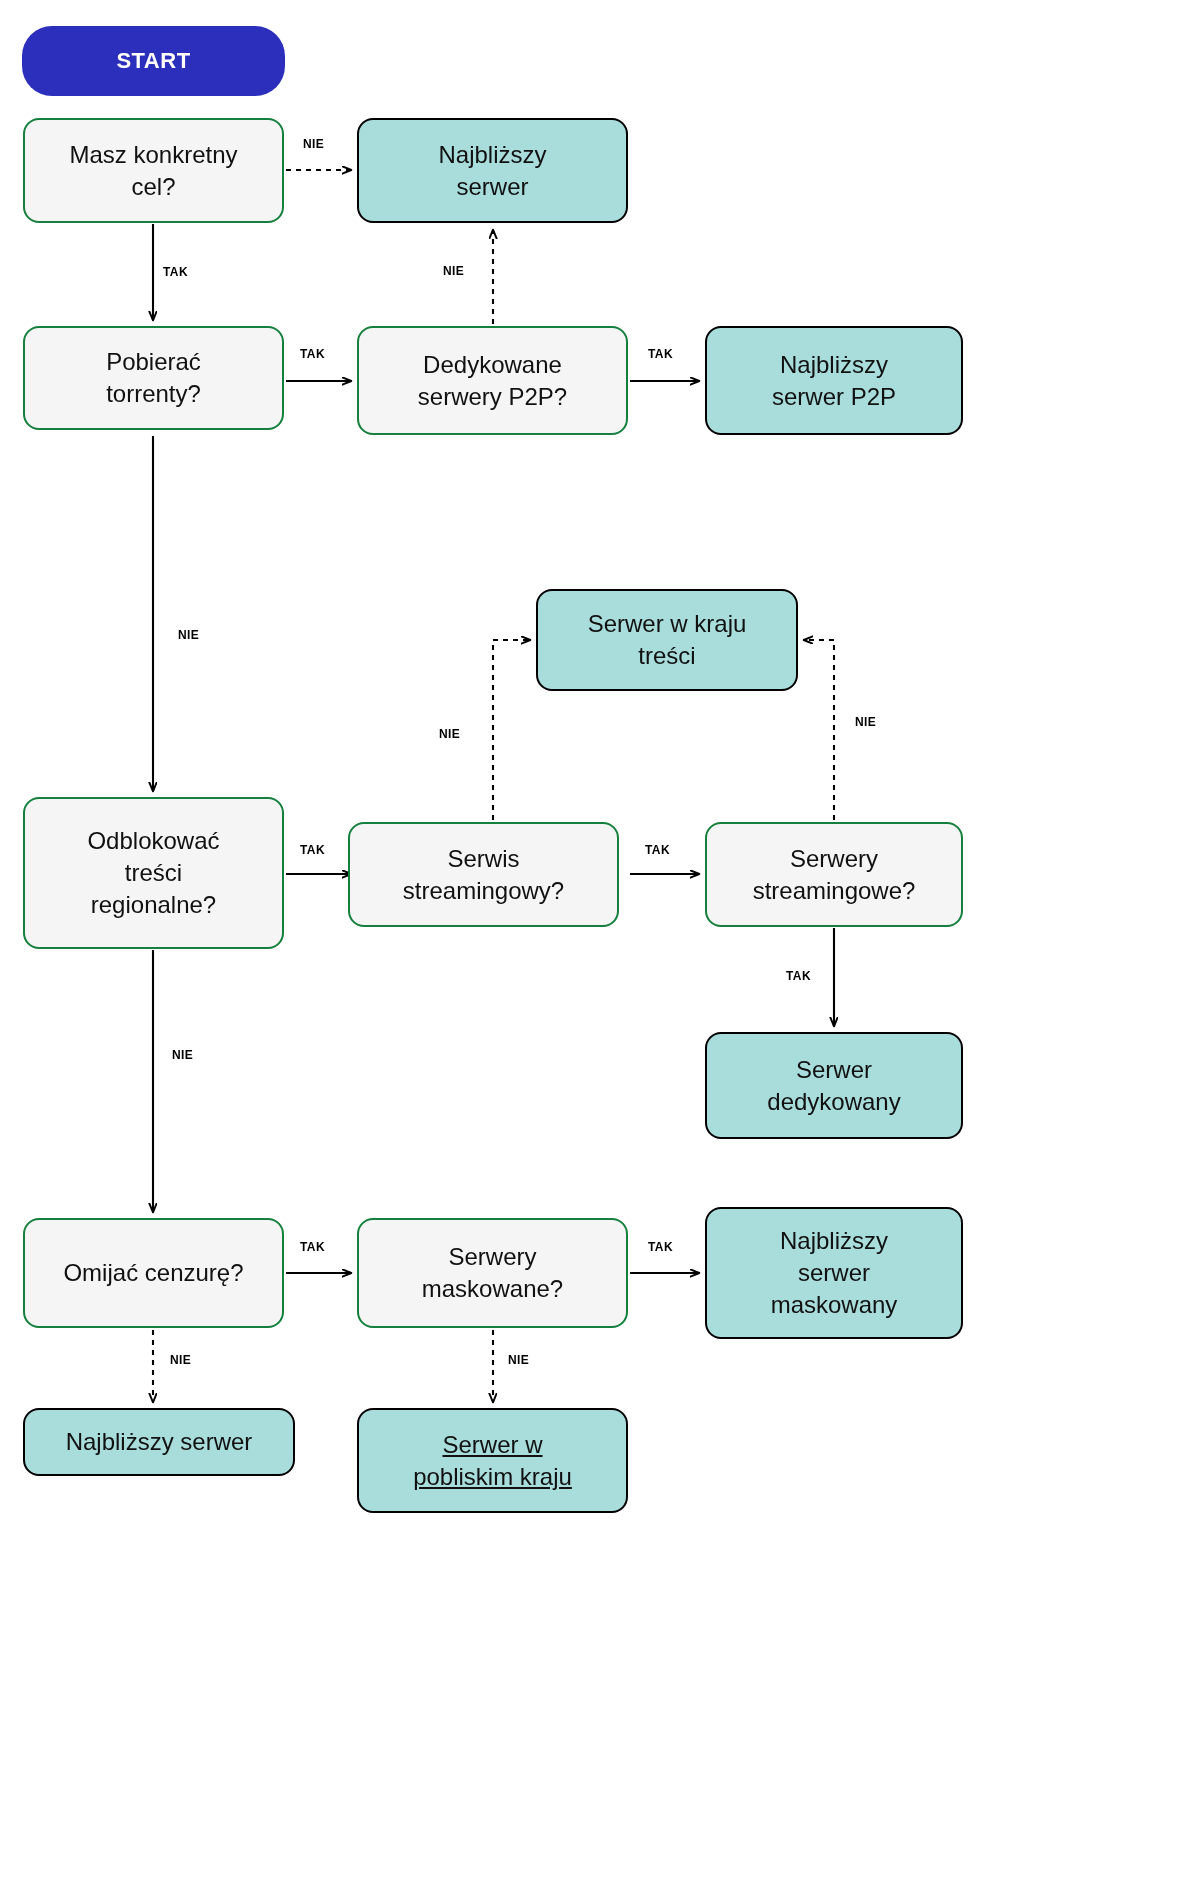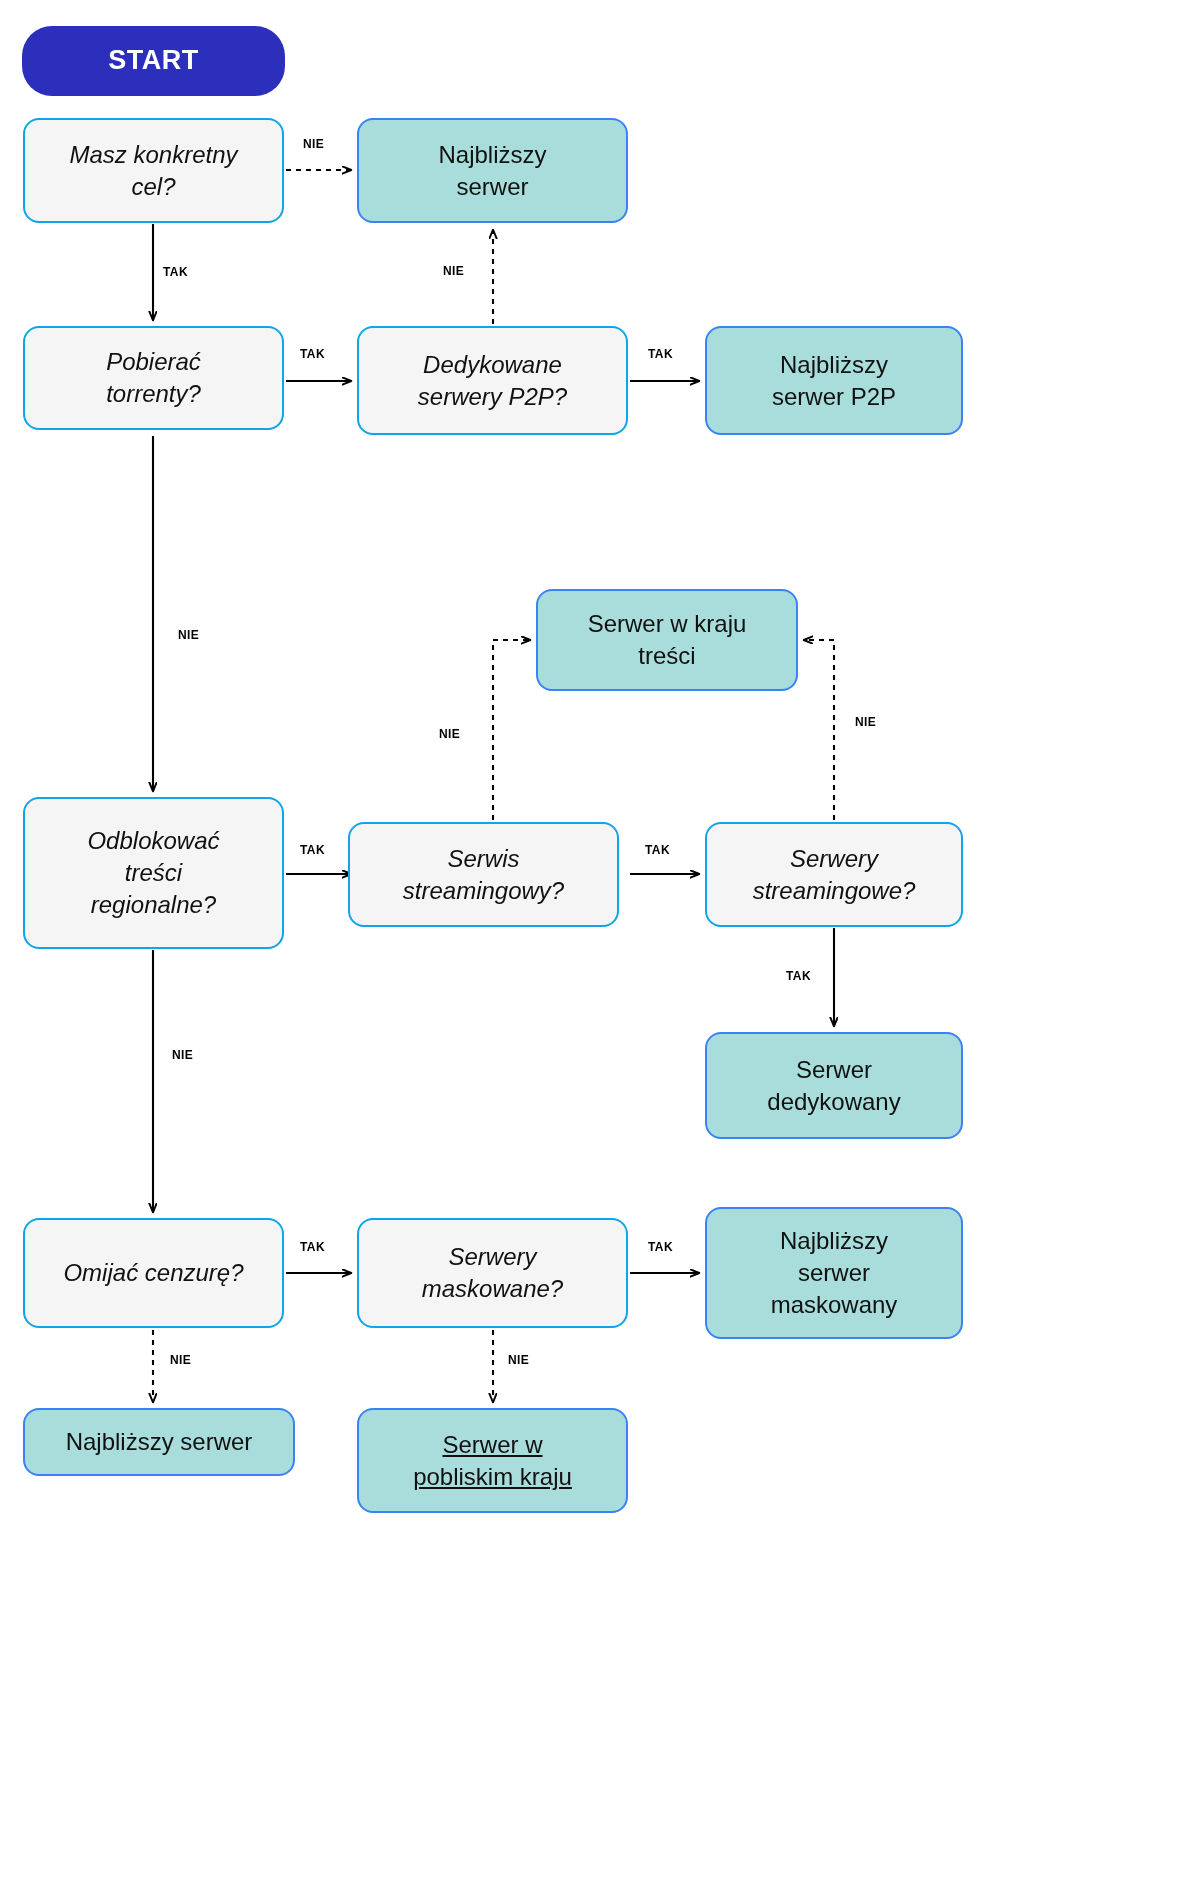--- a/index.html
+++ b/index.html
@@ -32,36 +32,35 @@
     align-items: center;
     justify-content: center;
     text-align: center;
     line-height: 1.32;
     white-space: pre-line;
   }
   .node.start {
     background: #2B2FBC;
     color: #ffffff;
     font-weight: bold;
-    font-size: 27px;
+    font-size: 22px;
     letter-spacing: 0.5px;
     border-radius: 30px;
   }
   .node.decision {
     background: #F5F5F5;
     color: #111111;
-    border: 2px solid #0ea5e9;
+    border: 2px solid #15803d;
     border-radius: 16px;
     font-size: 24px;
-    font-style: italic;
   }
   .node.terminal {
     background: #A8DDDC;
     color: #111111;
-    border: 2px solid #3b82f6;
+    border: 2px solid #000000;
     border-radius: 16px;
     font-size: 24px;
   }
   .edge-label {
     position: absolute;
     font-size: 12px;
     font-weight: bold;
     color: #000000;
     letter-spacing: 0.4px;
     white-space: nowrap;

